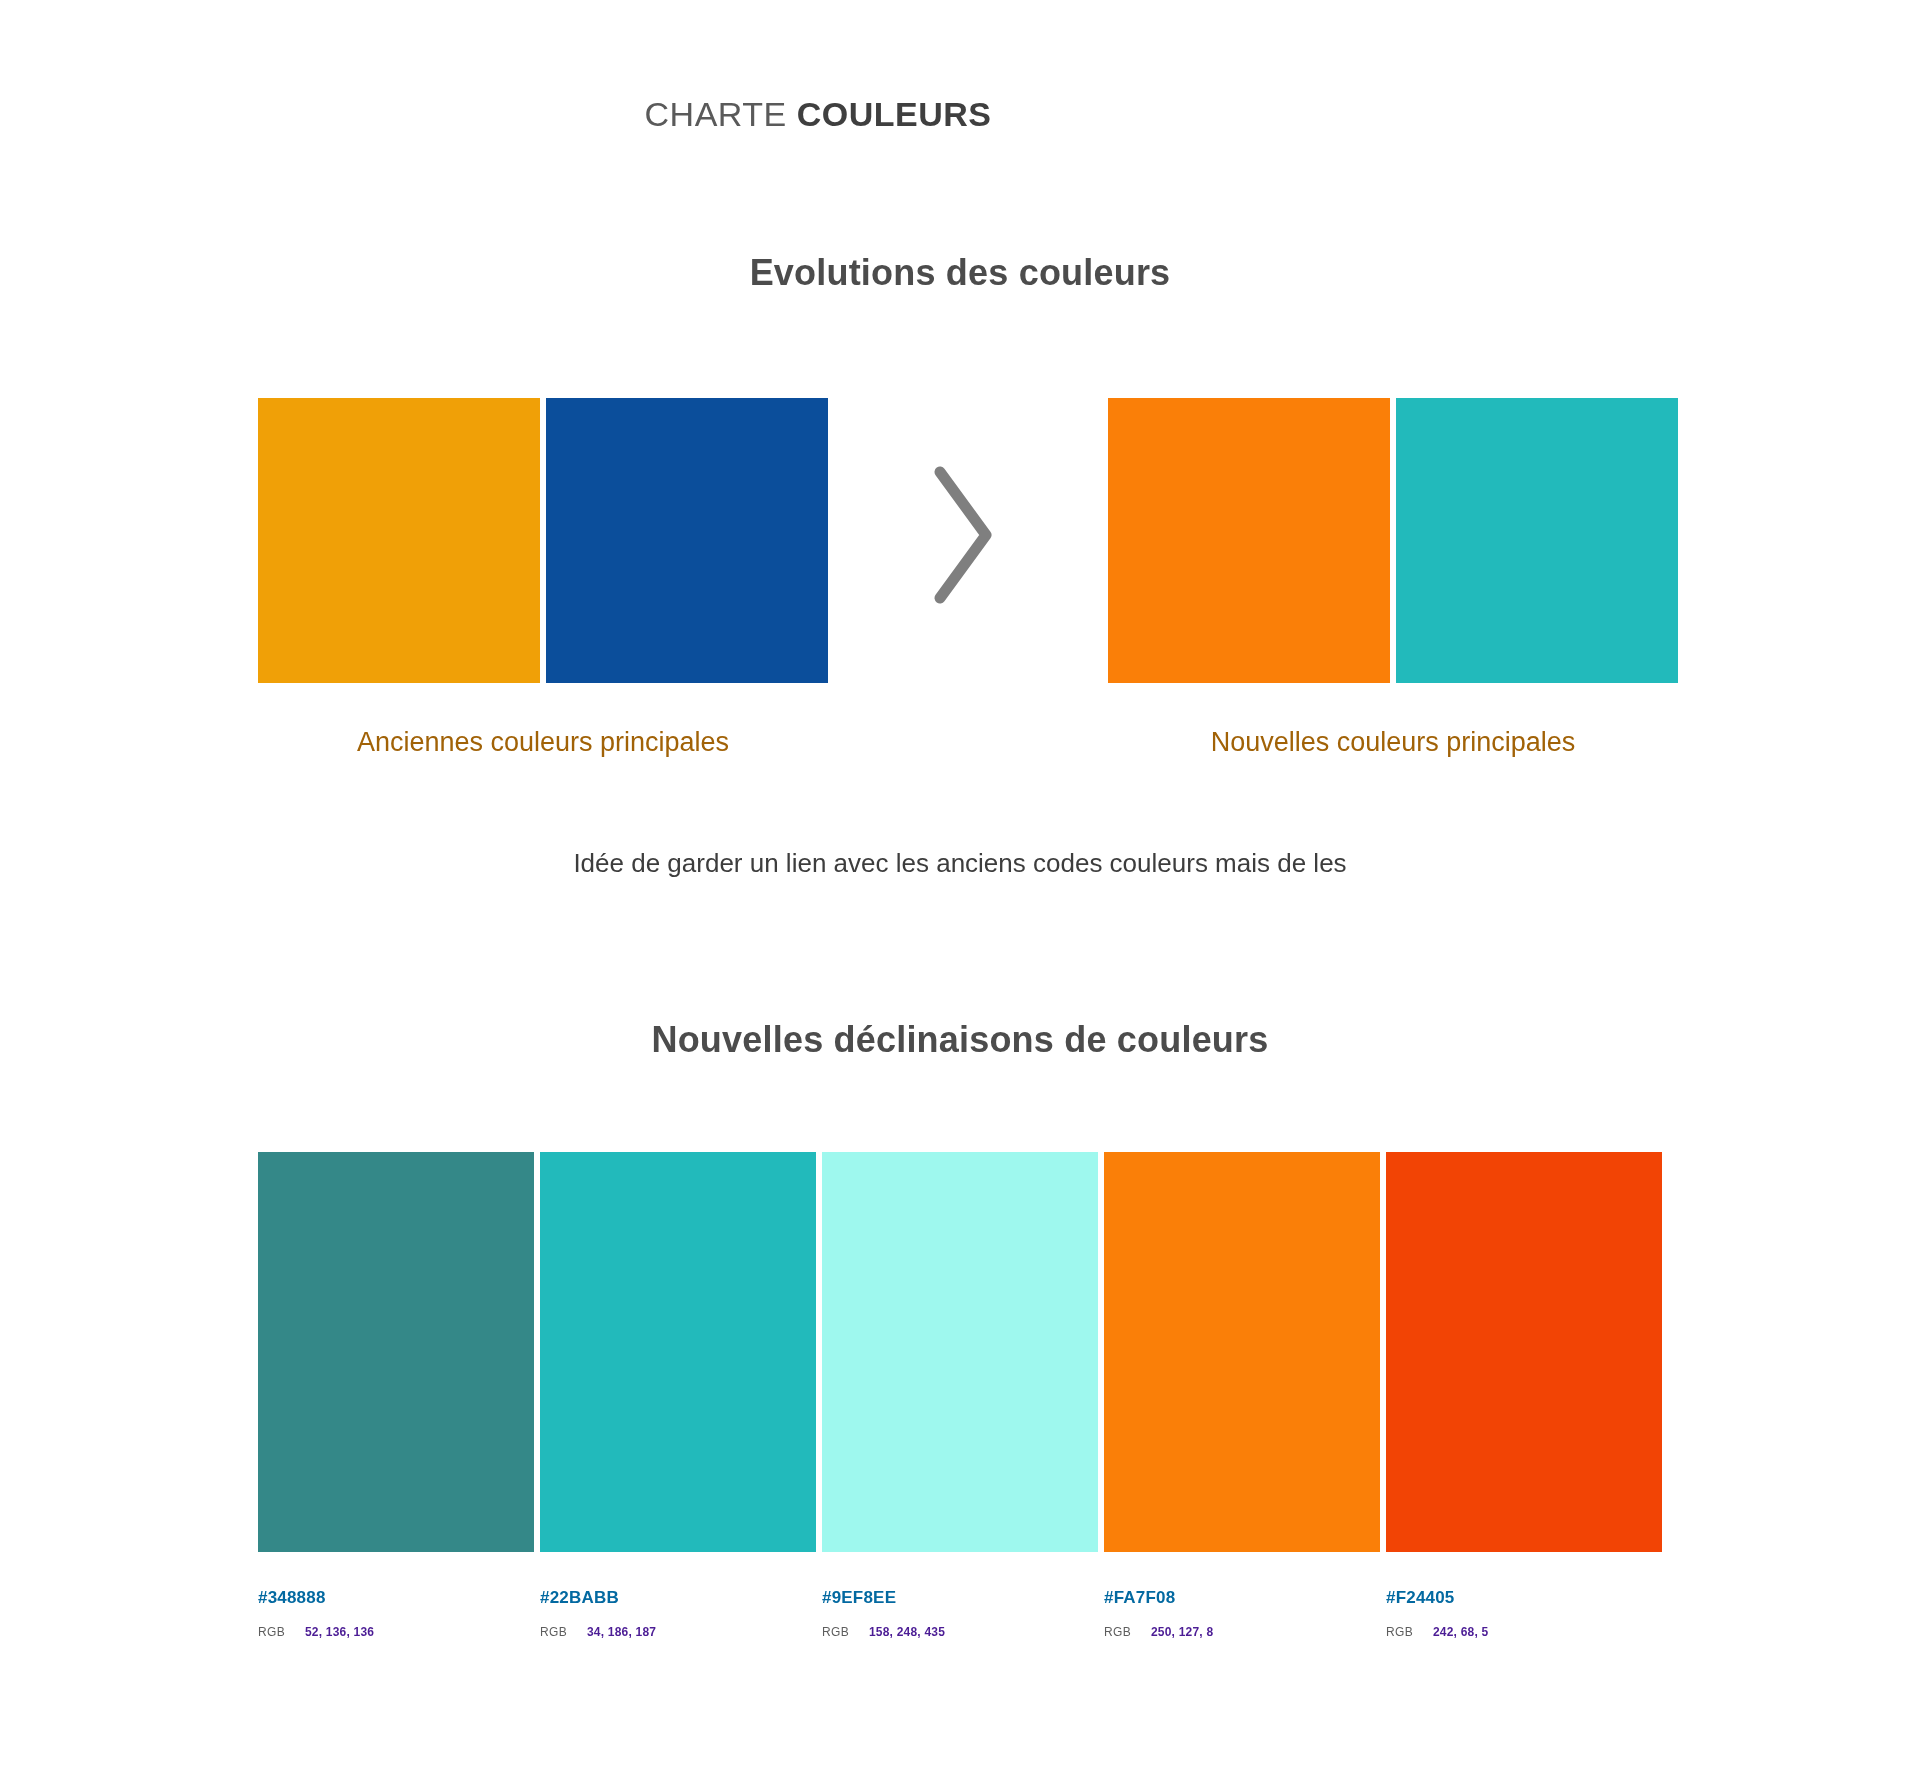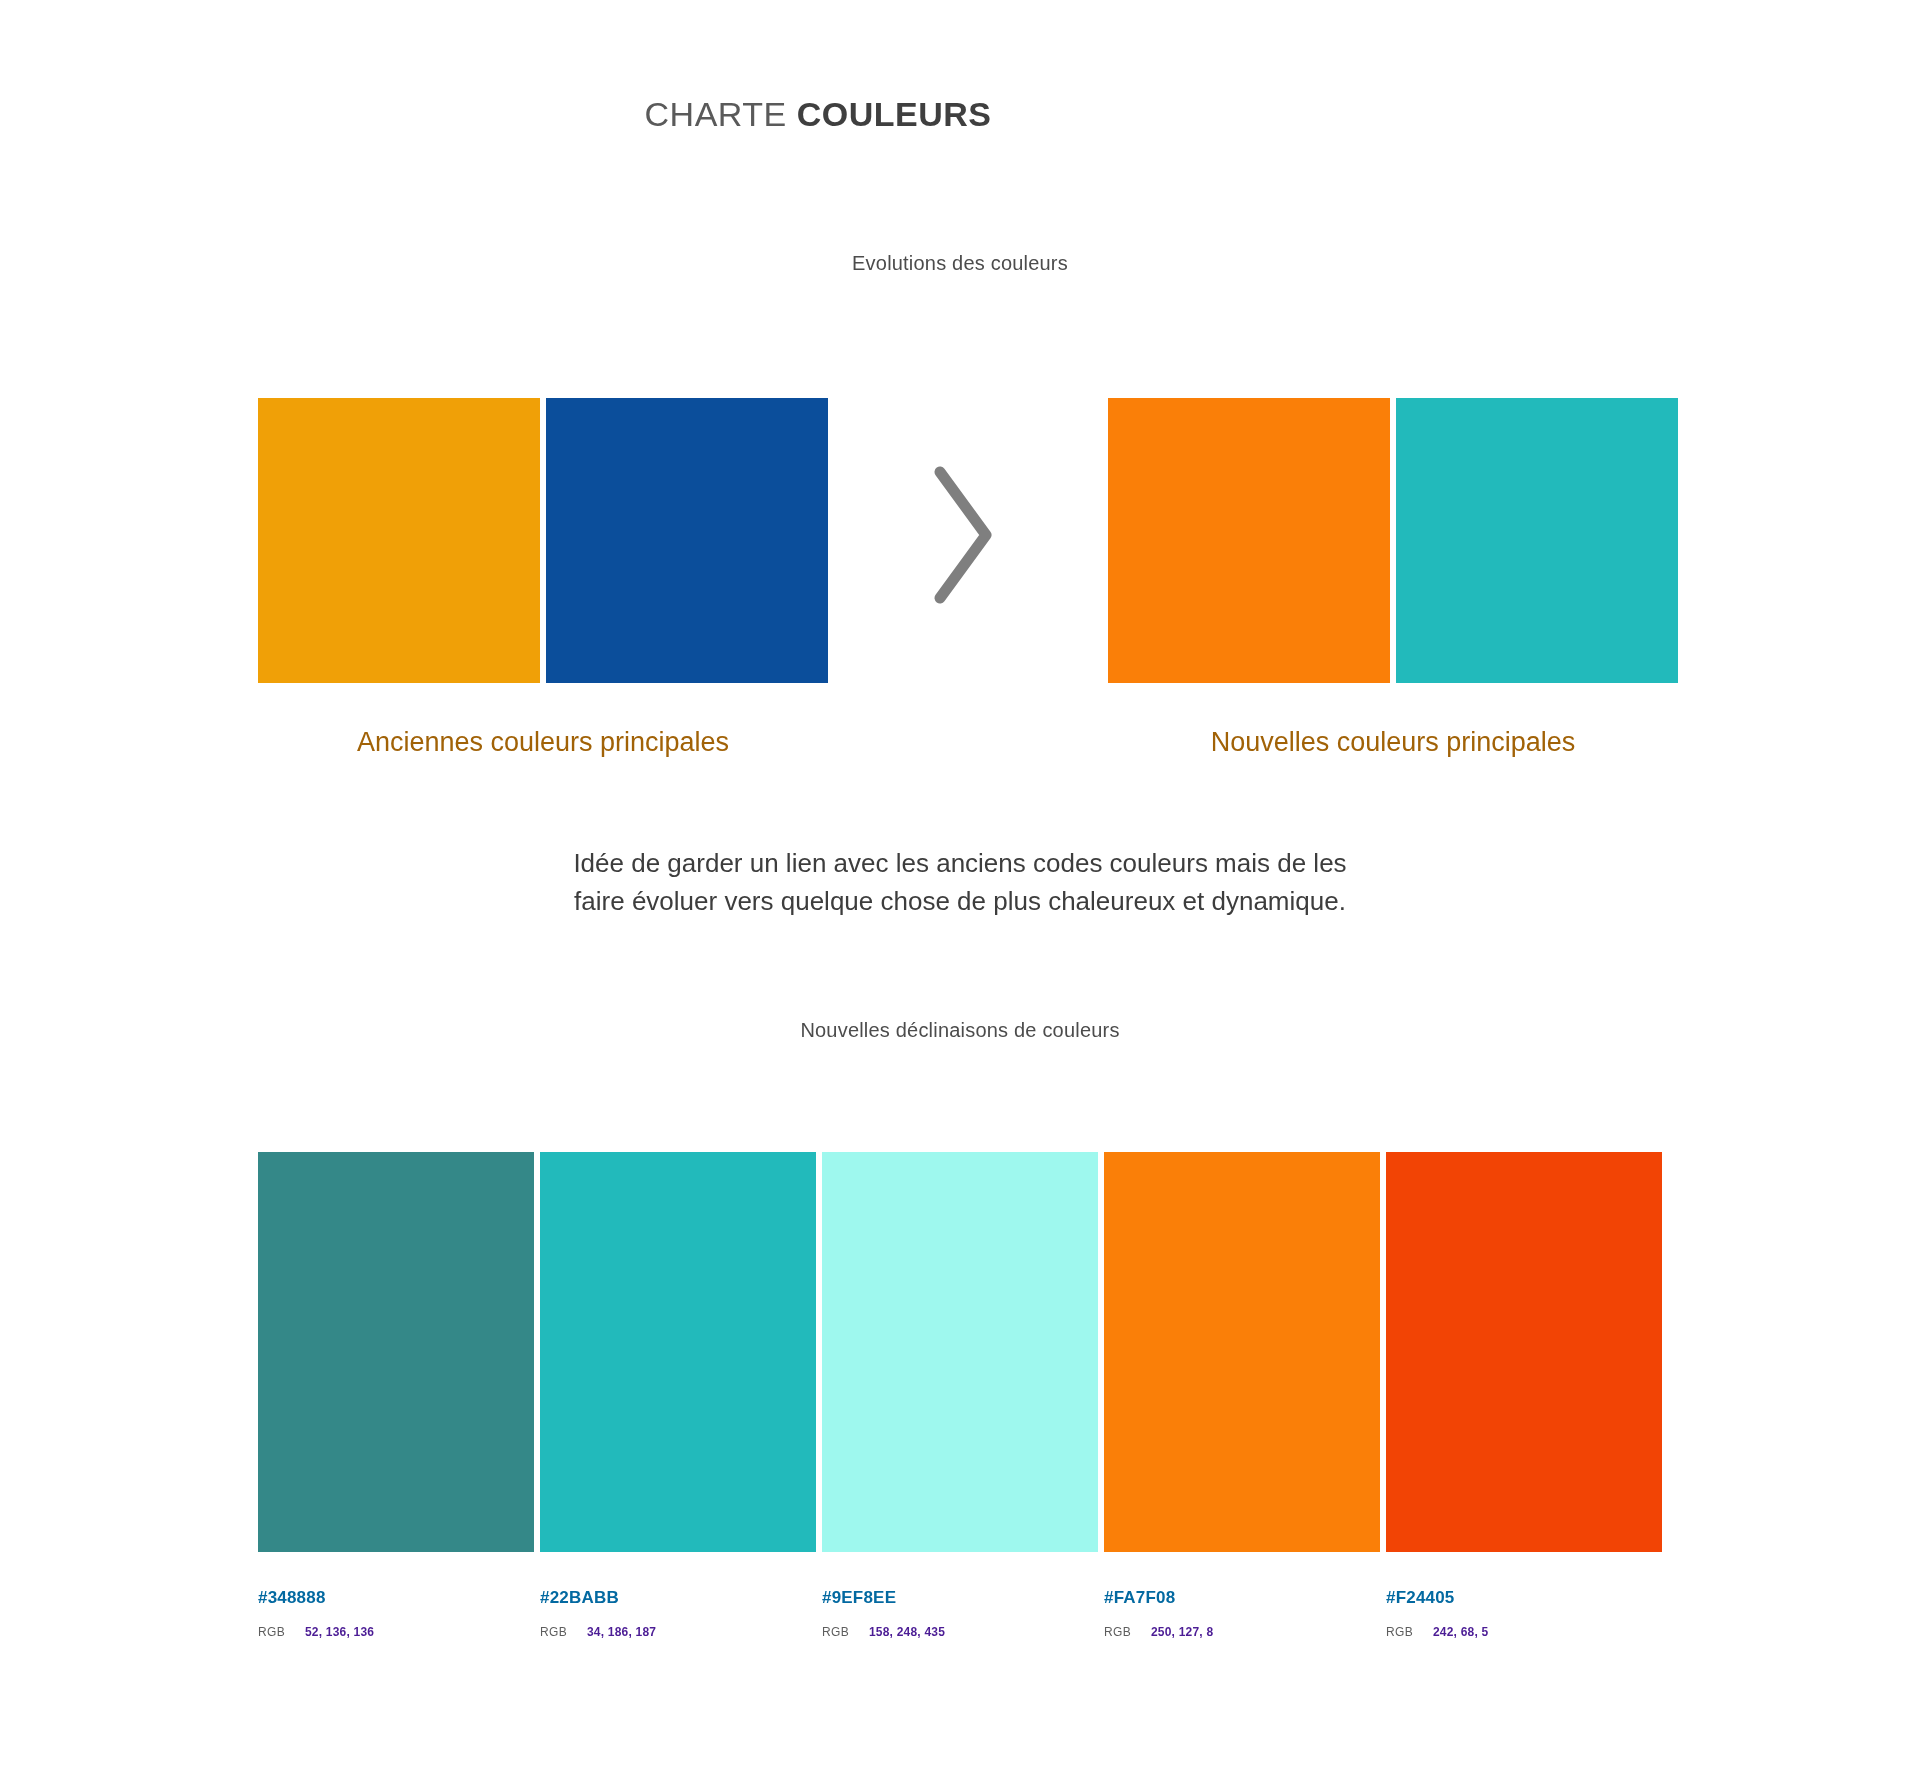--- a/index.html
+++ b/index.html
@@ -39,22 +39,22 @@
     font-weight: 700;
     color: #3f3f3f;
   }
 
   
   .section-heading {
     position: absolute;
     left: 0;
     width: 1920px;
     text-align: center;
-    font-size: 20px;
-    font-weight: 400;
+    font-size: 36px;
+    font-weight: 700;
     color: #4c4c4c;
     letter-spacing: 0.2px;
     white-space: nowrap;
   }
   #heading-evolutions { top: 252px; }
   #heading-declinaisons { top: 1019px; }
 
   
   .evolution-row {
     position: absolute;
@@ -182,21 +182,20 @@
     <div class="big-swatch" id="new-swatch-0" style="background-color: rgb(250, 127, 8);"></div>
     <div class="big-swatch" id="new-swatch-1" style="background-color: rgb(34, 186, 187);"></div>
   </div>
 </div>
 
 <div class="evolution-caption" id="caption-old">Anciennes couleurs principales</div>
 <div class="evolution-caption" id="caption-new">Nouvelles couleurs principales</div>
 
 <div class="description">
   <span>Idée de garder un lien avec les anciens codes couleurs mais de les</span>
-  <span>faire évoluer vers quelque chose de plus chaleureux et dynamique.</span>
 </div>
 
 <div class="section-heading" id="heading-declinaisons">Nouvelles déclinaisons de couleurs</div>
 
 <div class="palette" id="palette">
 
 <div class="palette-item">
       <div class="palette-color" style="background-color: rgb(52, 136, 136);"></div>
       <div class="palette-hex">#348888</div>
       <div class="palette-rgb">

